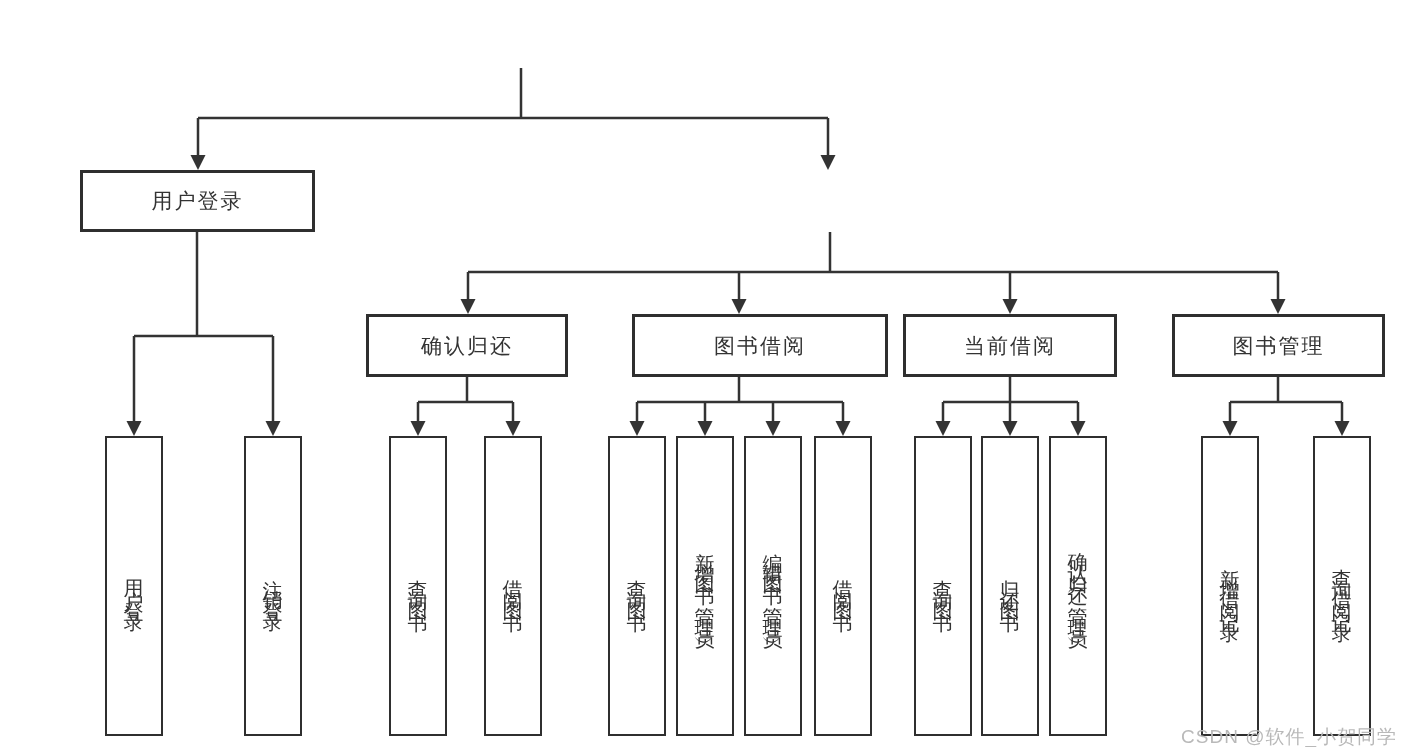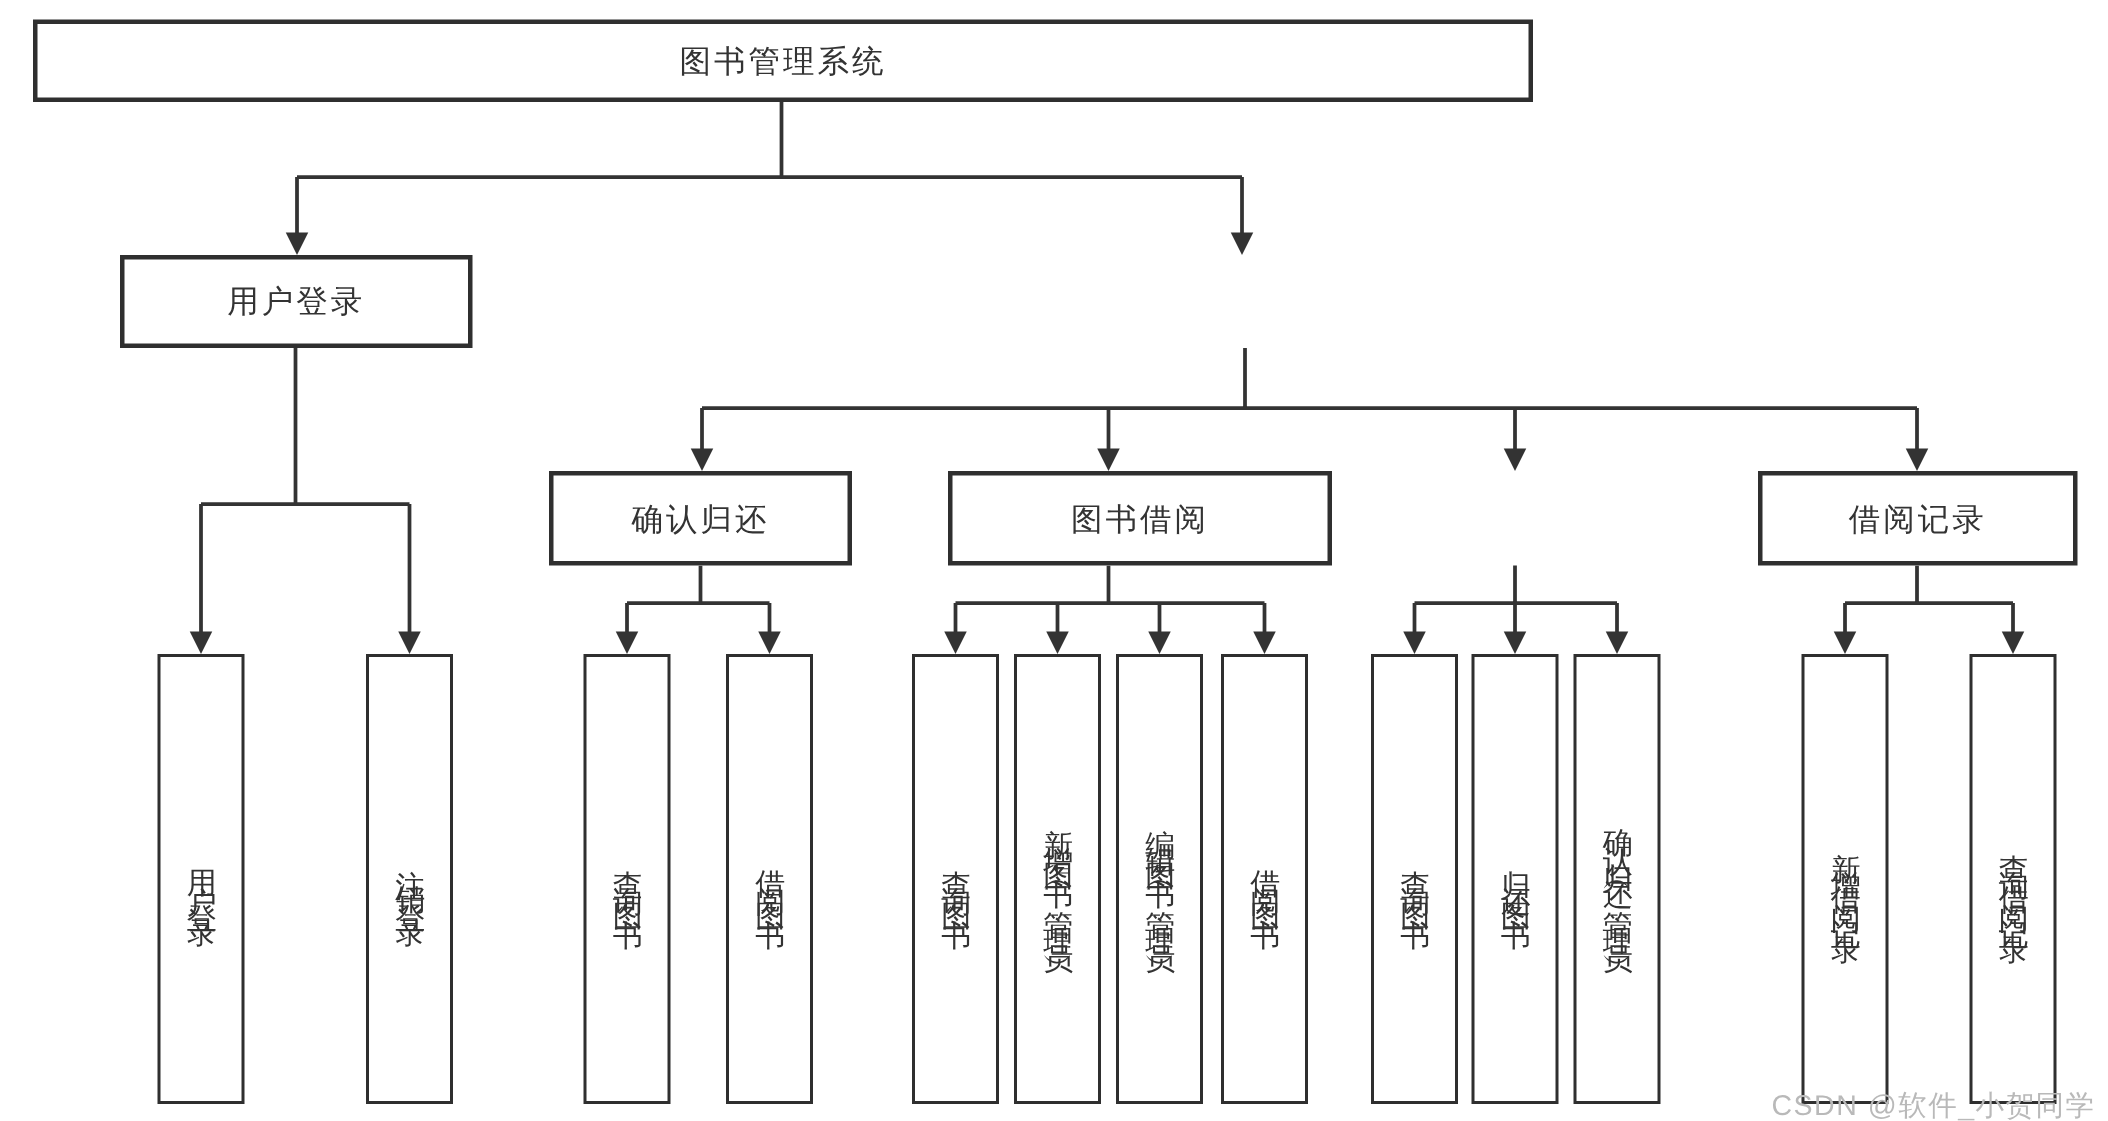--- a/index.html
+++ b/index.html
@@ -121,27 +121,27 @@
       <polygon points="1002.5,421 1017.5,421 1010,436"></polygon>
       <polygon points="1070.5,421 1085.5,421 1078,436"></polygon>
     </g>
     <g>
       <path d="M1278 377 V402 M1230 402 H1342 M1230 402 V423 M1342 402 V423"></path>
       <polygon points="1222.5,421 1237.5,421 1230,436"></polygon>
       <polygon points="1334.5,421 1349.5,421 1342,436"></polygon>
     </g>
   </svg>
 
-  <div class="hbox" style="left:22px; top:13px; width:1000px; height:55px;">图书管理系统</div>
 
   <div class="hbox" style="left:80px; top:170px; width:235px; height:62px;">用户登录</div>
 
   <div class="hbox" style="left:366px; top:314px; width:202px; height:63px;">确认归还</div>
   <div class="hbox" style="left:632px; top:314px; width:256px; height:63px;">图书借阅</div>
-  <div class="hbox" style="left:1172px; top:314px; width:213px; height:63px;">借阅记录</div>
+  <div class="hbox" style="left:903px; top:314px; width:214px; height:63px;">当前借阅</div>
+  <div class="hbox" style="left:1172px; top:314px; width:213px; height:63px;">图书管理</div>
 
   <div class="vbox" style="left:105px; top:436px; width:58px; height:300px;">
     <span class="vtext">用户登录</span>
   </div>
   <div class="vbox" style="left:244px; top:436px; width:58px; height:300px;">
     <span class="vtext">注销登录</span>
   </div>
 
   <div class="vbox" style="left:389px; top:436px; width:58px; height:300px;">
     <span class="vtext">查询图书</span>

